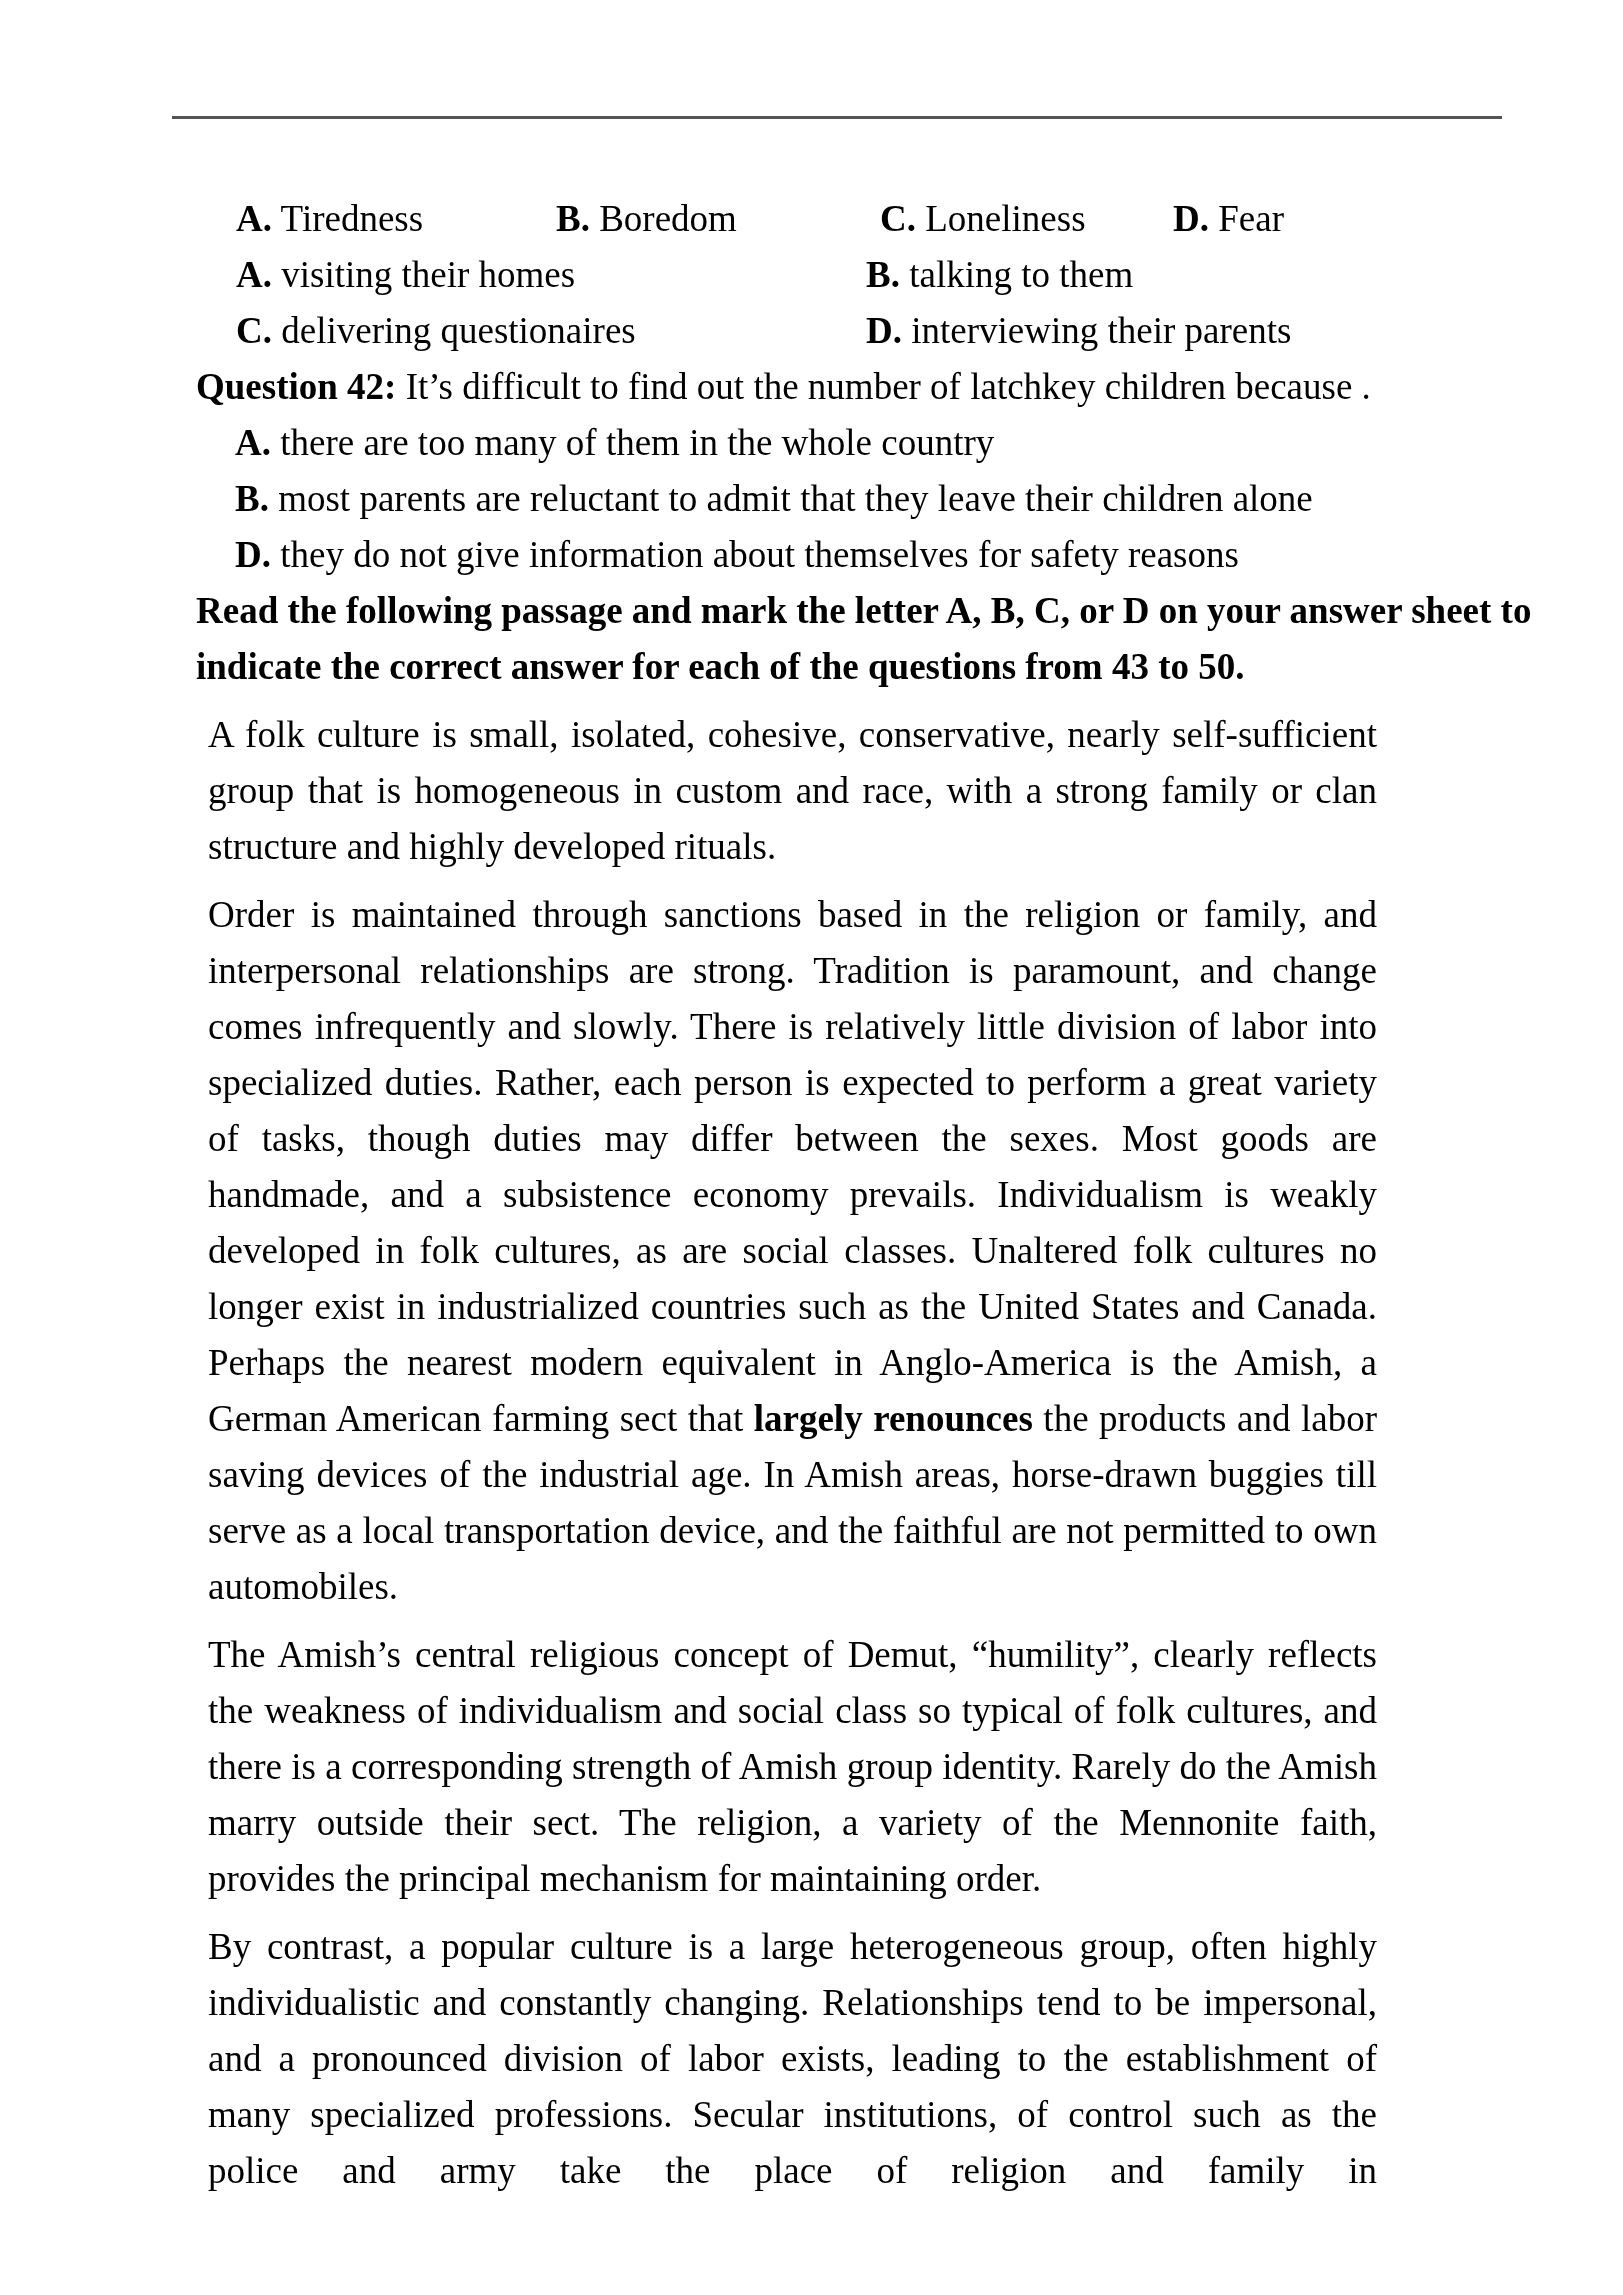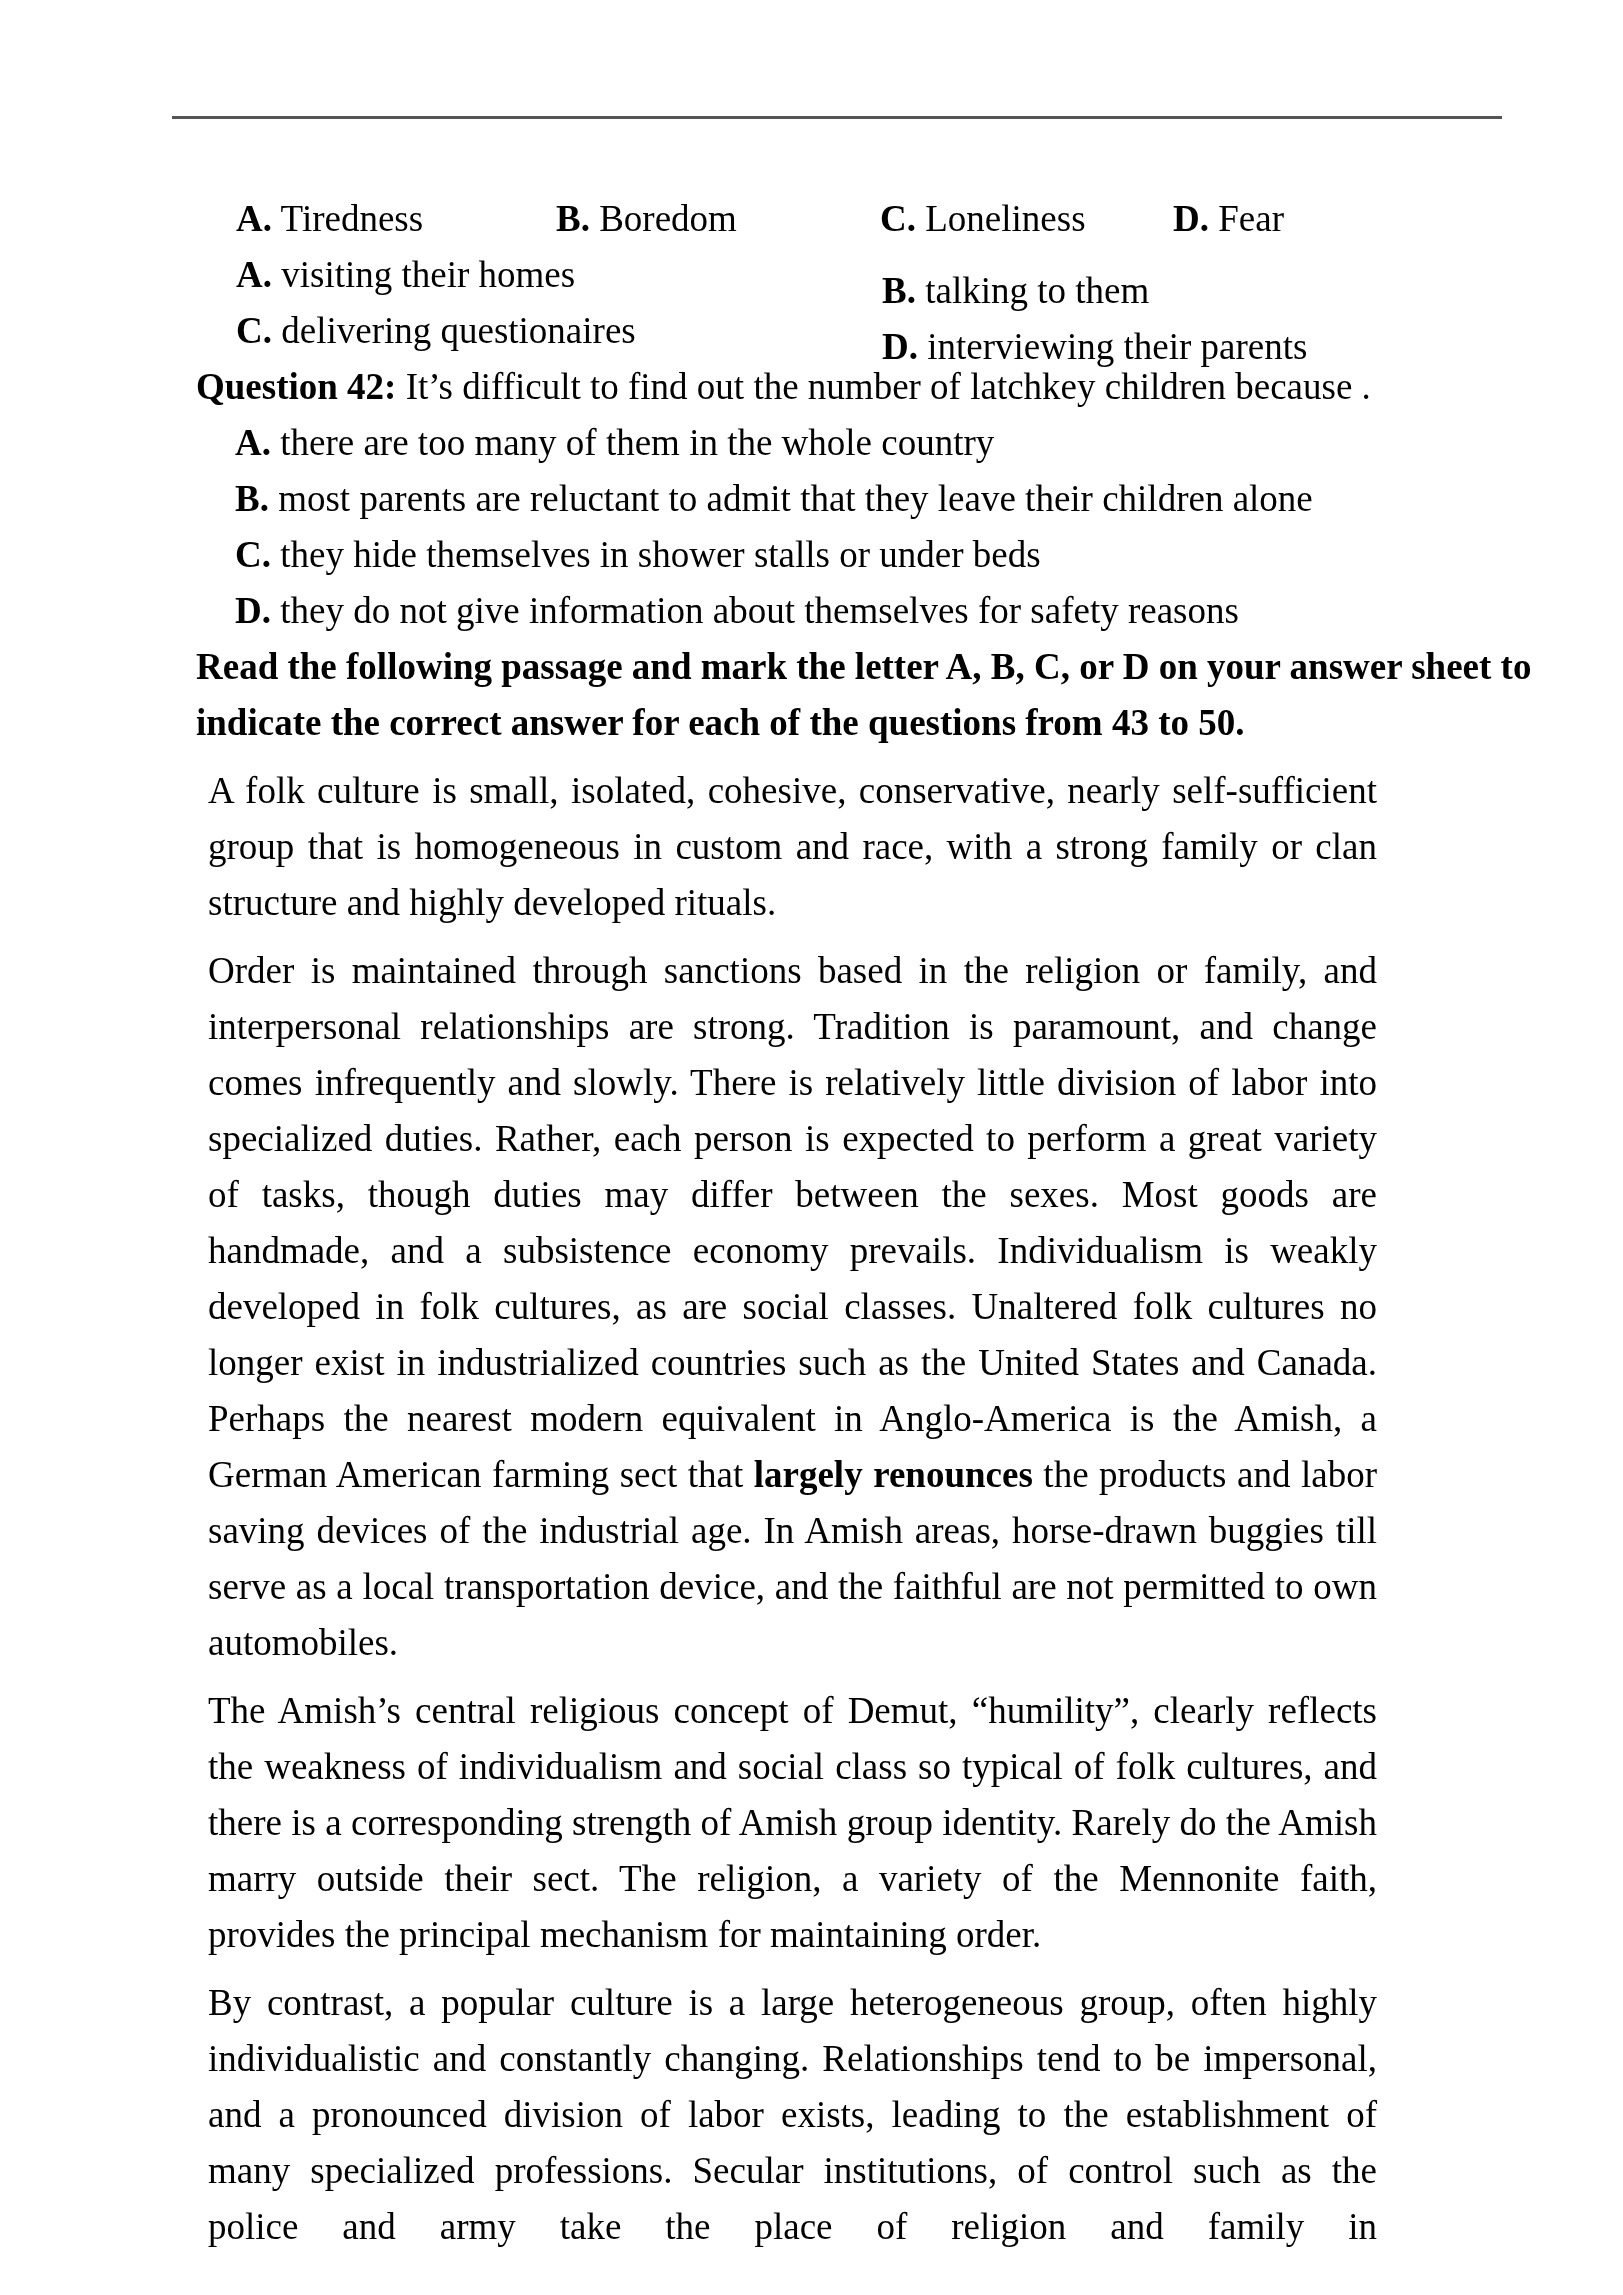--- a/index.html
+++ b/index.html
@@ -14,21 +14,21 @@
   }
   .content {
     position: absolute; left: 196px; top: 191px; width: 1193px;
     font-size: 37px; line-height: 56px;
   }
   .line { height: 56px; white-space: nowrap; position: relative; }
   .b { font-weight: bold; }
   .opt-row { position: relative; height: 56px; white-space: nowrap; font-family: Liberation Serif, serif; }
   .opt { position: absolute; top: 0; }
   .col4-0 { left: 40px; } .col4-1 { left: 360px; } .col4-2 { left: 684px; } .col4-3 { left: 977px; text-align: center; }
-  .col2-0 { left: 40px; } .col2-1 { left: 686px; margin-top: 16px; }
+  .col2-0 { left: 40px; } .col2-1 { left: 670px; }
   .opt-single { padding-left: 39px; height: 56px; white-space: nowrap; }
   .instruction { font-weight: bold; text-align: justify; text-align-last: justify; }
   .para { text-align: justify; margin: 12px; }
 </style>
 </head>
 <body>
 
 <div class="header-rule"></div>
 
 <div class="content">
@@ -48,21 +48,20 @@
     <span class="opt col2-0"><span class="b">C.</span> <span>delivering questionaires</span></span>
     <span class="opt col2-1"><span class="b">D.</span> <span>interviewing their parents</span></span>
   </div>
 
   <div class="line">
     <span class="b">Question 42:</span>
     <span>It’s difficult to find out the number of latchkey children because .</span>
   </div>
   <div class="opt-single"><span class="b">A.</span> <span>there are too many of them in the whole country</span></div>
   <div class="opt-single"><span class="b">B.</span> <span>most parents are reluctant to admit that they leave their children alone</span></div>
-  <div class="opt-single"><span class="b">C.</span> <span>they hide themselves in shower stalls or under beds</span></div>
   <div class="opt-single"><span class="b">D.</span> <span>they do not give information about themselves for safety reasons</span></div>
 
   <div class="line instruction">Read the following passage and mark the letter A, B, C, or D on your answer sheet to</div>
   <div class="line instruction" style="text-align-last:left">indicate the correct answer for each of the questions from 43 to 50.</div>
 
   <p class="para">A folk culture is small, isolated, cohesive, conservative, nearly self-sufficient group that is homogeneous in custom and race, with a strong family or clan structure and highly developed rituals.</p>
   <p class="para"><span>Order is maintained through sanctions based in the religion or family, and interpersonal relationships are strong. Tradition is paramount, and change comes infrequently and slowly. There is relatively little division of labor into specialized duties. Rather, each person is expected to perform a great variety of tasks, though duties may differ between the sexes. Most goods are handmade, and a subsistence economy prevails. Individualism is weakly developed in folk cultures, as are social classes. Unaltered folk cultures no longer exist in industrialized countries such as the United States and Canada. Perhaps the nearest modern equivalent in Anglo-America is the Amish, a German American farming sect that </span><span class="b">largely renounces</span><span> the products and labor saving devices of the industrial age. In Amish areas, horse-drawn buggies till serve as a local transportation device, and the faithful are not permitted to own automobiles.</span></p>
   <p class="para">The Amish’s central religious concept of Demut, “humility”, clearly reflects the weakness of individualism and social class so typical of folk cultures, and there is a corresponding strength of Amish group identity. Rarely do the Amish marry outside their sect. The religion, a variety of the Mennonite faith, provides the principal mechanism for maintaining order.</p>
   <p class="para" style="text-align-last:justify">By contrast, a popular culture is a large heterogeneous group, often highly individualistic and constantly changing. Relationships tend to be impersonal, and a pronounced division of labor exists, leading to the establishment of many specialized professions. Secular institutions, of control such as the police and army take the place of religion and family in</p>
 

